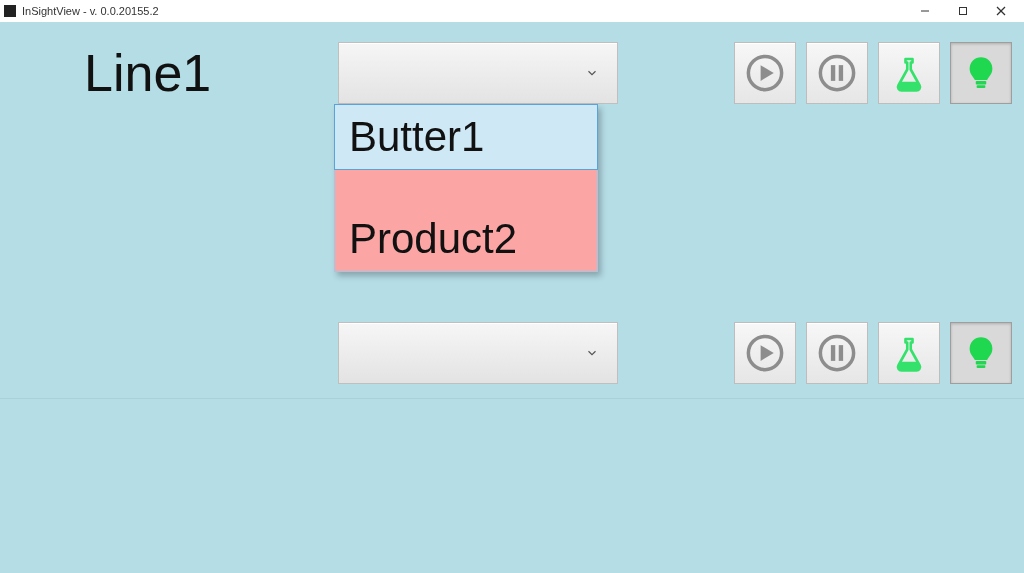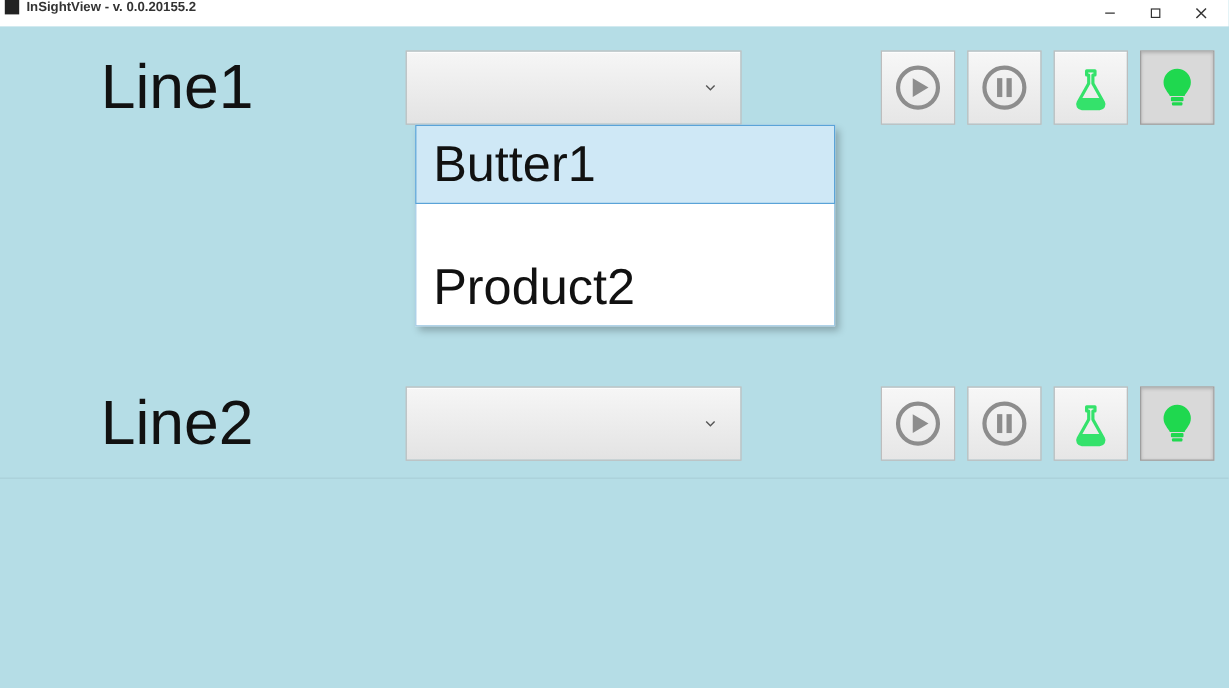--- a/index.html
+++ b/index.html
@@ -1,38 +1,38 @@
 <!DOCTYPE html>
 <html><head>
 <meta charset="utf-8">
 <style>
   * { box-sizing: border-box; margin: 0; padding: 0; }
   html, body { width: 1024px; height: 573px; font-family: "Segoe UI", Arial, sans-serif; overflow: hidden; }
   body { background: #b5dde6; display: flex; flex-direction: column; }
 
-  .titlebar { height: 22px; background: #ffffff; display: flex; padding: 0 4px; font-size: 11px; color: #333; font-weight: bold; }
+  .titlebar { height: 22px; background: #ffffff; display: flex; align-items: center; padding: 0 4px; font-size: 11px; color: #333; }
   .titlebar .app-icon { width: 12px; height: 12px; background: #222; margin-right: 6px; display: inline-block; }
   .titlebar .spacer { flex: 1; }
   .titlebar .win-btn { width: 38px; height: 22px; display: flex; align-items: center; justify-content: center; color: #444; }
 
   .content { flex: 1; position: relative; }
 
   .line-row { position: absolute; left: 0; right: 0; height: 86px; display: flex; align-items: center; }
   .line-row.row1 { top: 8px; }
   .line-row.row2 { top: 288px; }
 
   .line-label { position: absolute; left: 84px; font-size: 52px; color: #111; }
 
   .combo { position: absolute; left: 338px; top: 12px; width: 280px; height: 62px;
            background: linear-gradient(#f6f6f6,#e3e3e3); border: 1px solid #bfbfbf;
            display: flex; align-items: center; justify-content: flex-end; padding-right: 18px;
            box-shadow: inset 0 1px 0 #fff; }
   .combo .chev { width: 14px; height: 14px; }
 
-  .dropdown { position: absolute; left: 346px; top: 82px; width: 350px; background: #ffffff;
+  .dropdown { position: absolute; left: 334px; top: 82px; width: 264px; background: #fca5a5;
               border: 1px solid #9ec8e3; box-shadow: 3px 4px 6px rgba(0,0,0,0.25); z-index: 10; }
   .dropdown .option { font-size: 42px; padding: 8px 14px; color: #111; border-bottom: 0; margin-top: 38px; }
   .dropdown .option.highlight { background: #cfe8f6; border: 1px solid #5aa3d8; margin: -1px; }
 
   .btn-group { position: absolute; right: 12px; top: 12px; display: flex; gap: 10px; }
   .icon-btn { width: 62px; height: 62px; background: linear-gradient(#f7f7f7,#e6e6e6);
               border: 1px solid #bdbdbd; display: flex; align-items: center; justify-content: center;
               box-shadow: inset 0 1px 0 #fff; }
   .icon-btn.selected { background: #d9d9d9; border-color: #9e9e9e; box-shadow: inset 0 1px 3px rgba(0,0,0,0.2); }
   .icon-btn svg { width: 42px; height: 42px; }
@@ -105,21 +105,20 @@
       </div>
     </div>
   </div>
 
   <div class="dropdown">
     <div class="option highlight">Butter1</div>
     <div class="option">Product2</div>
   </div>
 
   <div class="line-row row2">
-    <div class="line-label">Line2</div>
 
     <div class="combo">
       <span></span>
       <svg class="chev" viewBox="0 0 24 24">
           <path d="M6 9l6 6 6-6" fill="none" stroke="#555" stroke-width="2"></path>
         </svg>
     </div>
 
     <div class="btn-group">
       <div class="icon-btn">

